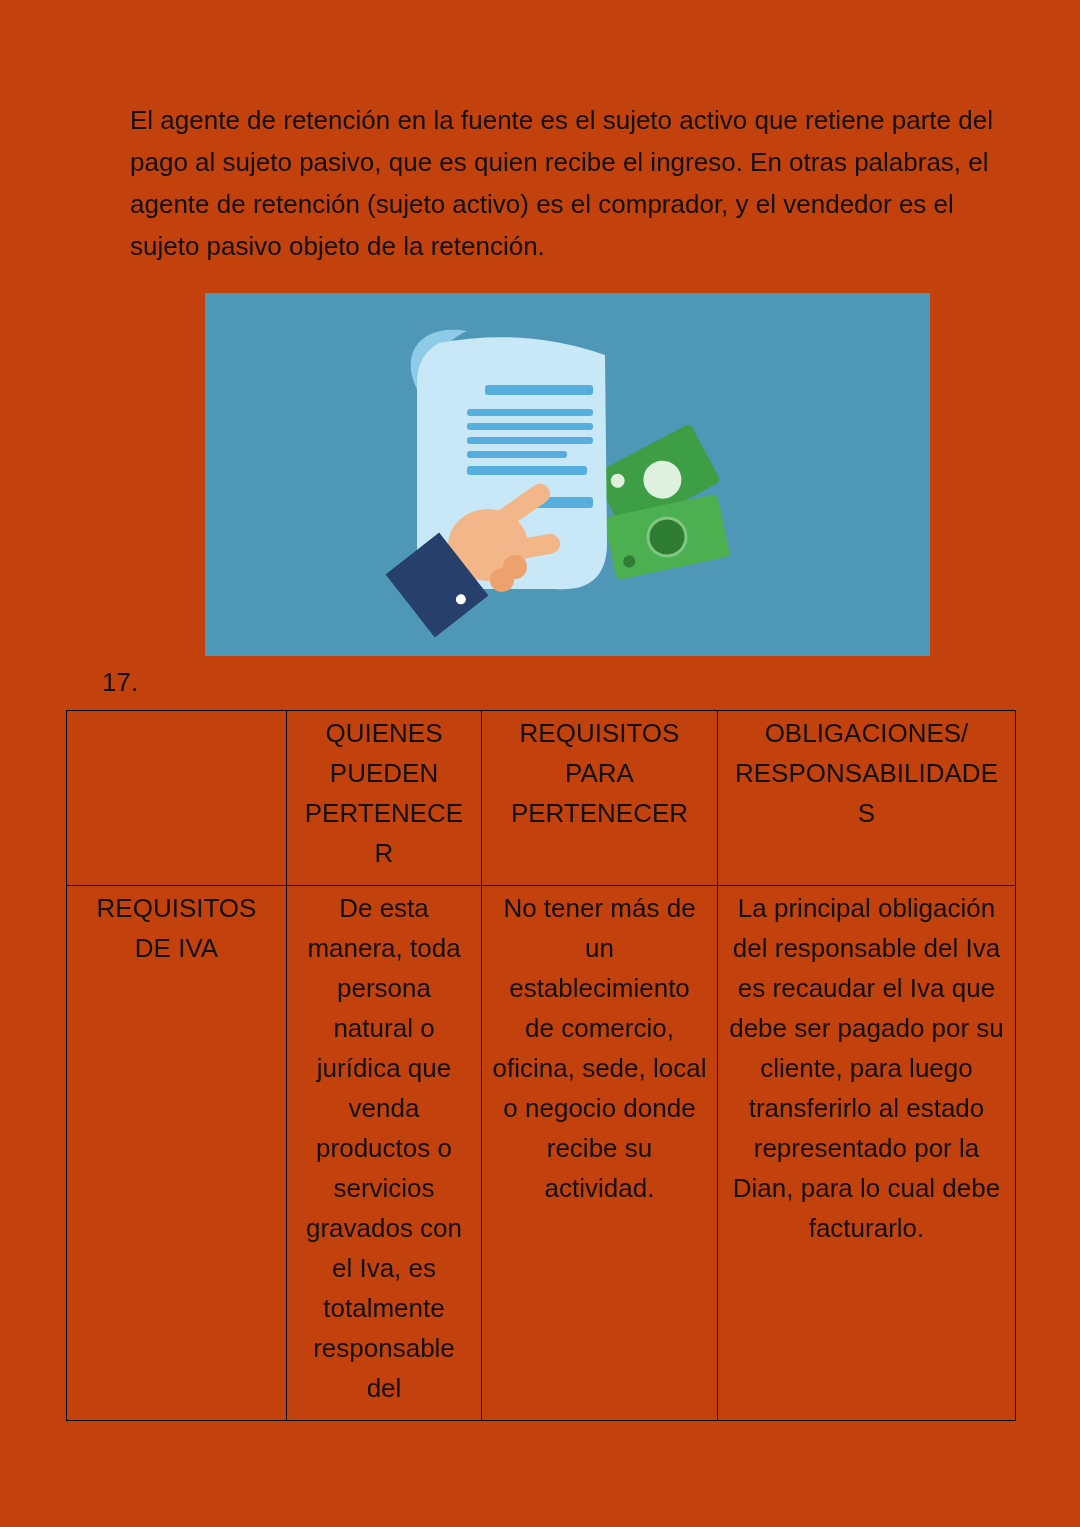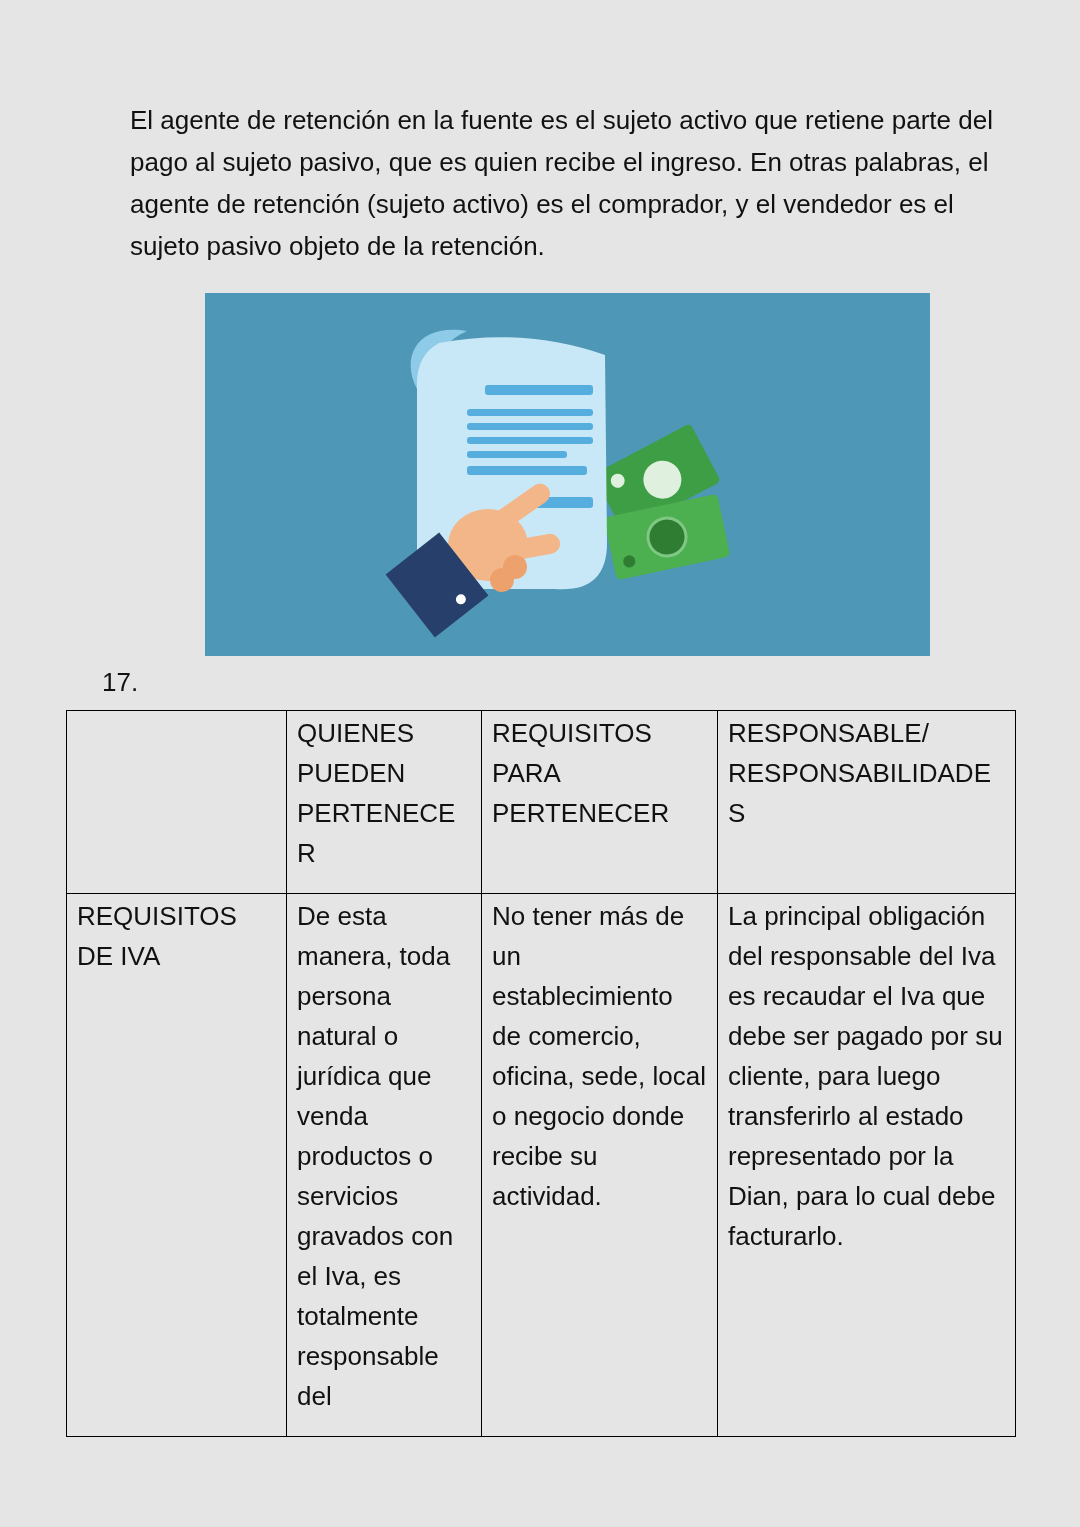--- a/index.html
+++ b/index.html
@@ -8,21 +8,21 @@
     background: #ffffff;
     font-family: "Liberation Sans", sans-serif;
     color: #111111;
   }
   .page {
     position: relative;
     width: 1080px;
     height: 1527px;
     box-sizing: border-box;
     padding: 73px 66px 0 66px;
-    background: #e5e5e5;
+    background: #c2410c;
     overflow: hidden;
   }
   .paragraph {
     margin-left: 64px;
     width: 880px;
     font-size: 26px;
     line-height: 42px;
   }
   .illustration-wrap {
     margin-left: 139px;
@@ -46,23 +46,23 @@
     table-layout: fixed;
     width: 949px;
     margin-top: 10px;
     font-size: 26px;
     line-height: 40px;
   }
   table.info-table th,
   table.info-table td {
     border: 1px solid #000000;
     vertical-align: top;
-    text-align: left;
+    text-align: center;
     font-weight: normal;
-    padding: 2px 10px 20px 10px;
+    padding: 2px 10px 12px 10px;
     word-wrap: break-word;
   }
   .col-label  { width: 220px; }
   .col-quienes { width: 195px; }
   .col-requisitos { width: 236px; }
   .col-obligaciones { width: 298px; }
 </style>
 </head>
 <body>
 
@@ -124,21 +124,21 @@
       <col class="col-label">
       <col class="col-quienes">
       <col class="col-requisitos">
       <col class="col-obligaciones">
     </colgroup>
     <thead>
       <tr>
         <th></th>
         <th>QUIENES PUEDEN PERTENECER</th>
         <th>REQUISITOS PARA PERTENECER</th>
-        <th>RESPONSABLE/ RESPONSABILIDADES</th>
+        <th>OBLIGACIONES/ RESPONSABILIDADES</th>
       </tr>
     </thead>
     <tbody>
       <tr>
         <td>REQUISITOS DE IVA</td>
         <td>De esta manera, toda persona natural o jurídica que venda productos o servicios gravados con el Iva, es totalmente responsable del</td>
         <td>No tener más de un establecimiento de comercio, oficina, sede, local o negocio donde recibe su actividad.</td>
         <td>La principal obligación del responsable del Iva es recaudar el Iva que debe ser pagado por su cliente, para luego transferirlo al estado representado por la Dian, para lo cual debe facturarlo.</td>
       </tr>
     </tbody>

